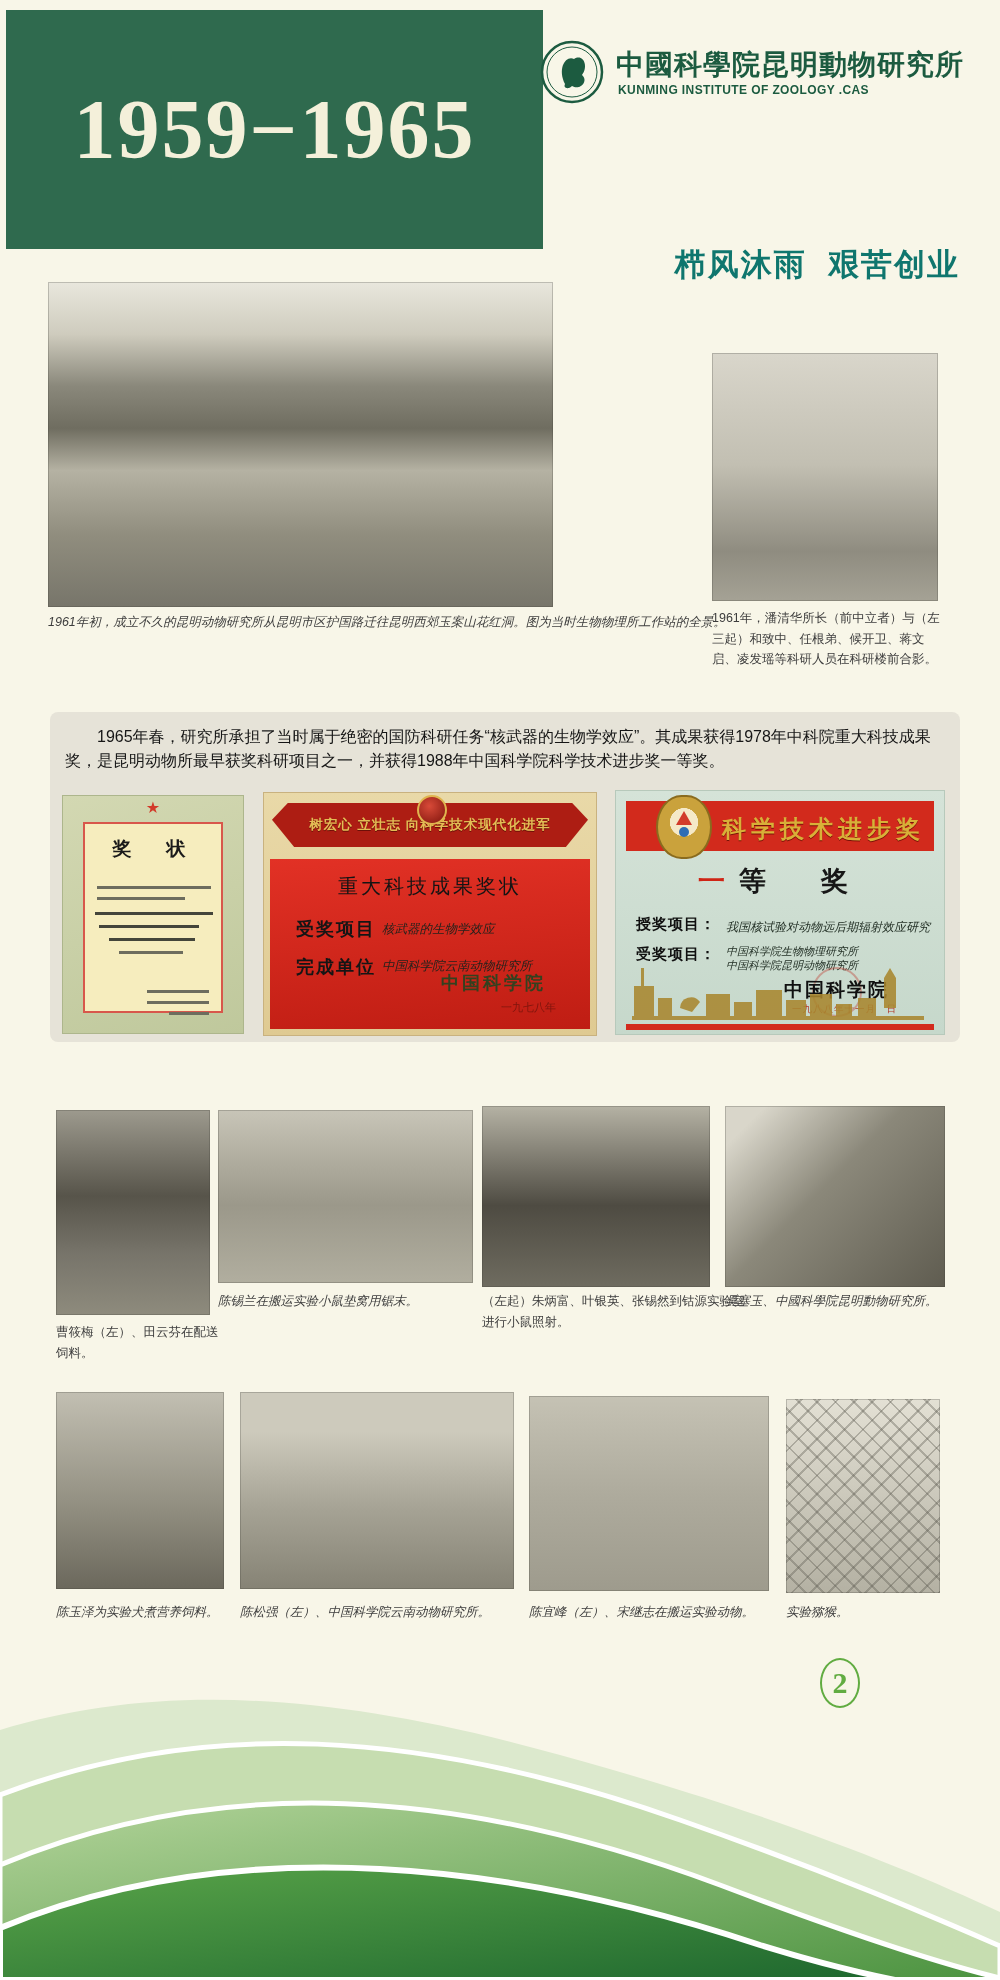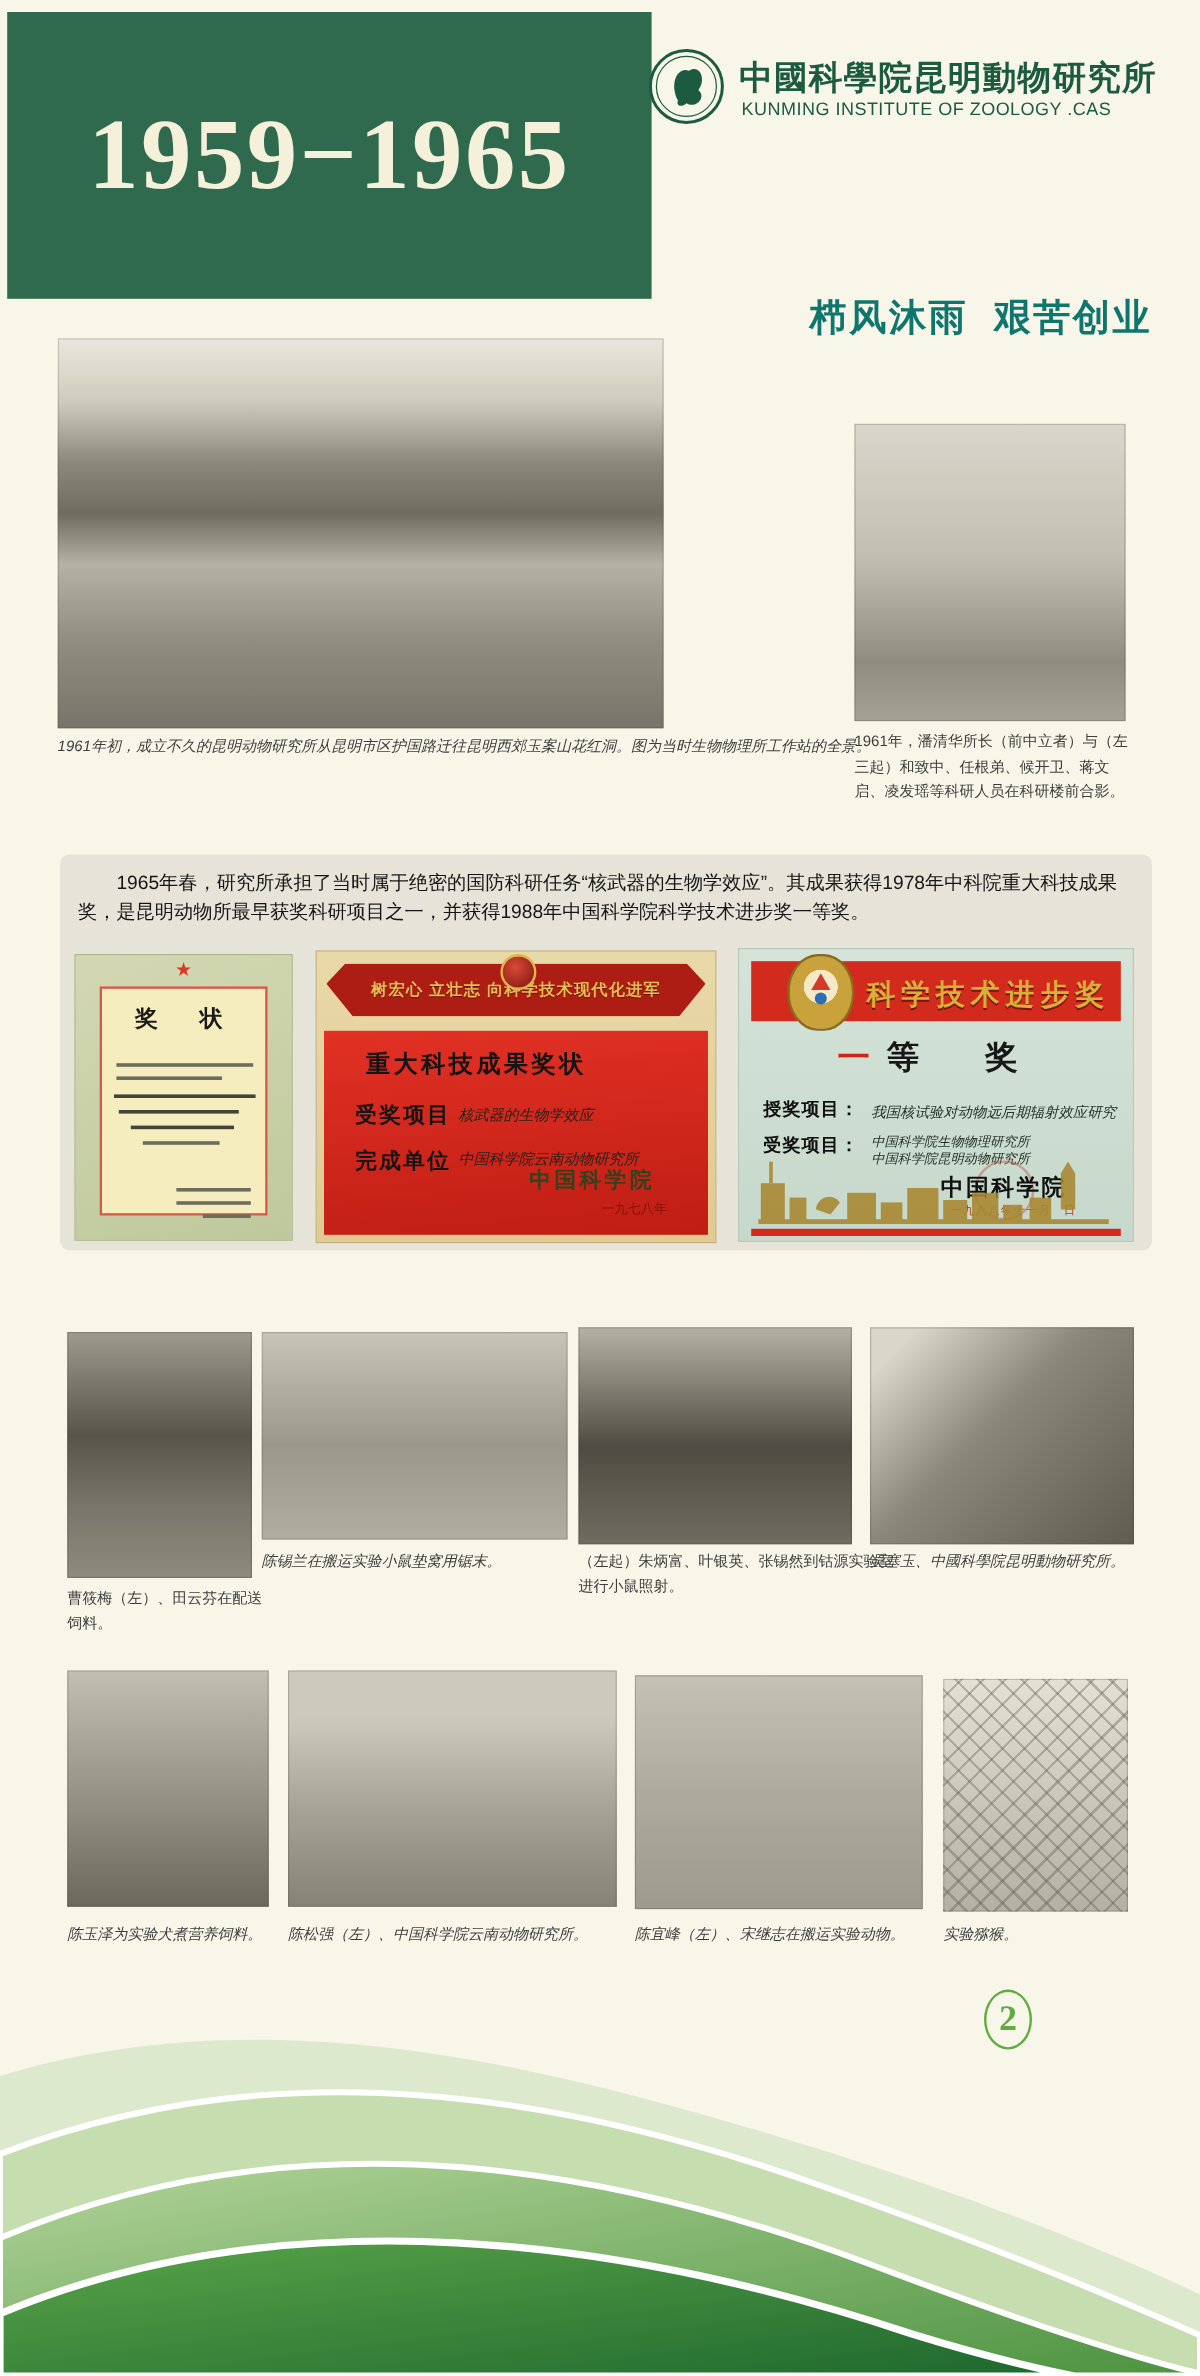--- a/index.html
+++ b/index.html
@@ -6,21 +6,21 @@
   #poster{position:relative;width:1000px;height:1980px;margin:0 auto;background:#f8f6e8;
     font-family:"Liberation Sans","DejaVu Sans",sans-serif;overflow:hidden;}
   .abs{position:absolute;}
   
   #year-block{left:6px;top:10px;width:537px;height:239px;background:#2f6a4e;}
   #years{width:100%;height:100%;display:flex;align-items:center;justify-content:center;
     font-family:"Liberation Serif","DejaVu Serif",serif;font-weight:bold;font-size:84px;
     color:#f4f0da;letter-spacing:2px;}
   #logo-cn{left:616px;top:46px;font-family:"Liberation Serif","DejaVu Serif",serif;
     font-weight:bold;font-size:28px;color:#1c5b40;letter-spacing:1px;white-space:nowrap;}
-  #logo-en{left:618px;top:83px;font-size:15px;font-weight:normal;color:#1c5b40;letter-spacing:.4px;white-space:nowrap;}
+  #logo-en{left:618px;top:83px;font-size:12px;font-weight:bold;color:#1c5b40;letter-spacing:.4px;white-space:nowrap;}
   #subtitle{right:40px;top:244px;font-size:31px;font-weight:bold;color:#0f766e;letter-spacing:2px;white-space:pre;}
   
   .ph{box-shadow:inset 0 0 0 1px rgba(60,60,50,.25);}
   .cap{font-size:12.5px;color:#3d3d3d;line-height:1.65;}
   .nowrap{white-space:nowrap;font-style:italic;}
   #photo1{left:48px;top:282px;width:505px;height:325px;
     background:linear-gradient(180deg,#e9e7dd 0%,#cfccbe 16%,#8a887b 32%,#6f6d60 45%,#b5b2a3 58%,#908d7e 78%,#77756a 100%);}
   #photo2{left:712px;top:353px;width:226px;height:248px;
     background:linear-gradient(180deg,#d9d6cb 0%,#c2bfb2 45%,#8f8c80 80%,#a5a295 100%);}
   
@@ -39,22 +39,22 @@
   #cert2{left:213px;top:80px;width:332px;height:242px;
     background:linear-gradient(#e9d9a8,#dfca92);border:1px solid #c9b27f;}
   #c2-ribbon{position:absolute;left:8px;right:8px;top:10px;height:44px;background:#ad1d13;
     clip-path:polygon(0 38%,5% 0,95% 0,100% 38%,93% 100%,7% 100%);
     display:flex;align-items:center;justify-content:center;}
   #c2-banner{font-size:13.5px;font-weight:bold;color:#e3bd55;letter-spacing:1px;text-shadow:0 1px 0 #6d0f08;white-space:nowrap;}
   #c2-rosette{position:absolute;left:50%;top:2px;width:26px;height:26px;margin-left:-13px;border-radius:50%;
     background:radial-gradient(circle at 40% 35%,#d84a38,#7e130c);border:2px solid #e0b54f;}
   #c2-red{position:absolute;left:6px;right:6px;top:66px;bottom:6px;
     background:linear-gradient(175deg,#e23125,#bf1d13);}
-  #c2-title{position:absolute;top:14px;width:100%;font-size:20px;font-weight:bold;
-    color:#141414;letter-spacing:3px;margin-left:35px;}
+  #c2-title{position:absolute;top:14px;width:100%;text-align:center;font-size:20px;font-weight:normal;
+    color:#141414;letter-spacing:3px;}
   .c2-label{position:absolute;left:26px;font-size:18px;font-weight:bold;color:#151515;letter-spacing:2px;}
   .c2-value{position:absolute;left:112px;font-size:12.5px;font-style:italic;color:#26221c;white-space:nowrap;}
   #c2-issuer{position:absolute;right:44px;bottom:34px;font-size:18px;font-weight:bold;color:#33411f;letter-spacing:3px;}
   #c2-year{position:absolute;right:34px;bottom:14px;font-size:11px;color:#7e150d;}
   
   #cert3{left:565px;top:78px;width:328px;height:243px;
     background:linear-gradient(#d5e3d8,#c6d8cb);border:1px solid #b7c9bb;}
   #c3-band{position:absolute;left:10px;right:10px;top:10px;height:50px;background:#d22a1c;}
   #c3-band-title{position:absolute;left:96px;top:12px;font-size:24px;font-weight:bold;color:#d8b038;
     letter-spacing:5px;text-shadow:0 1px 0 #7a1108;white-space:nowrap;}

